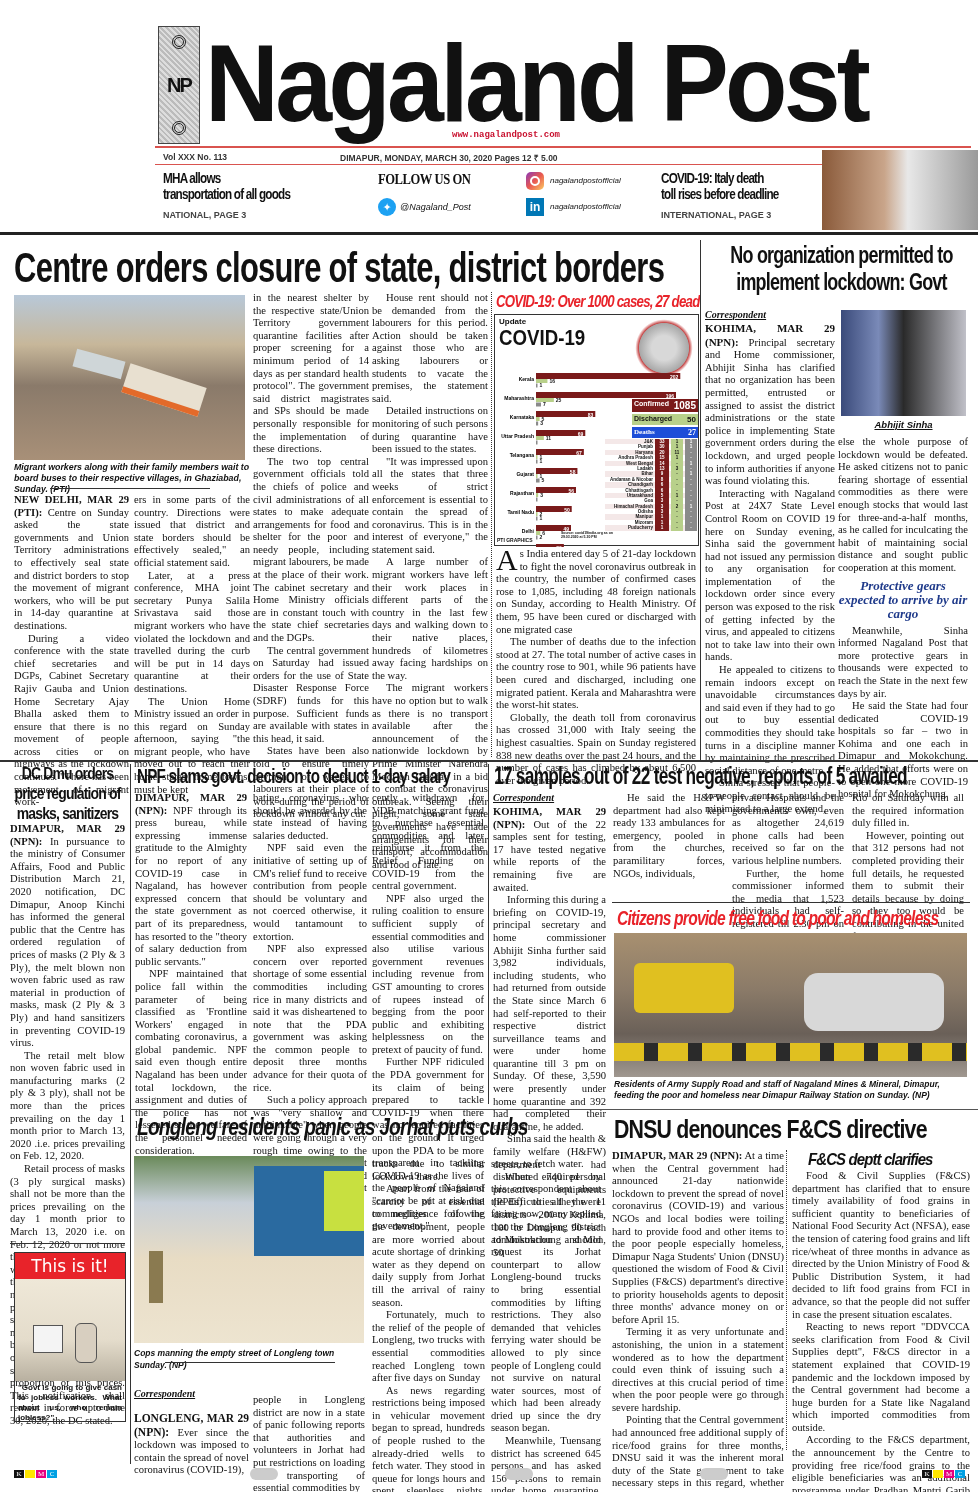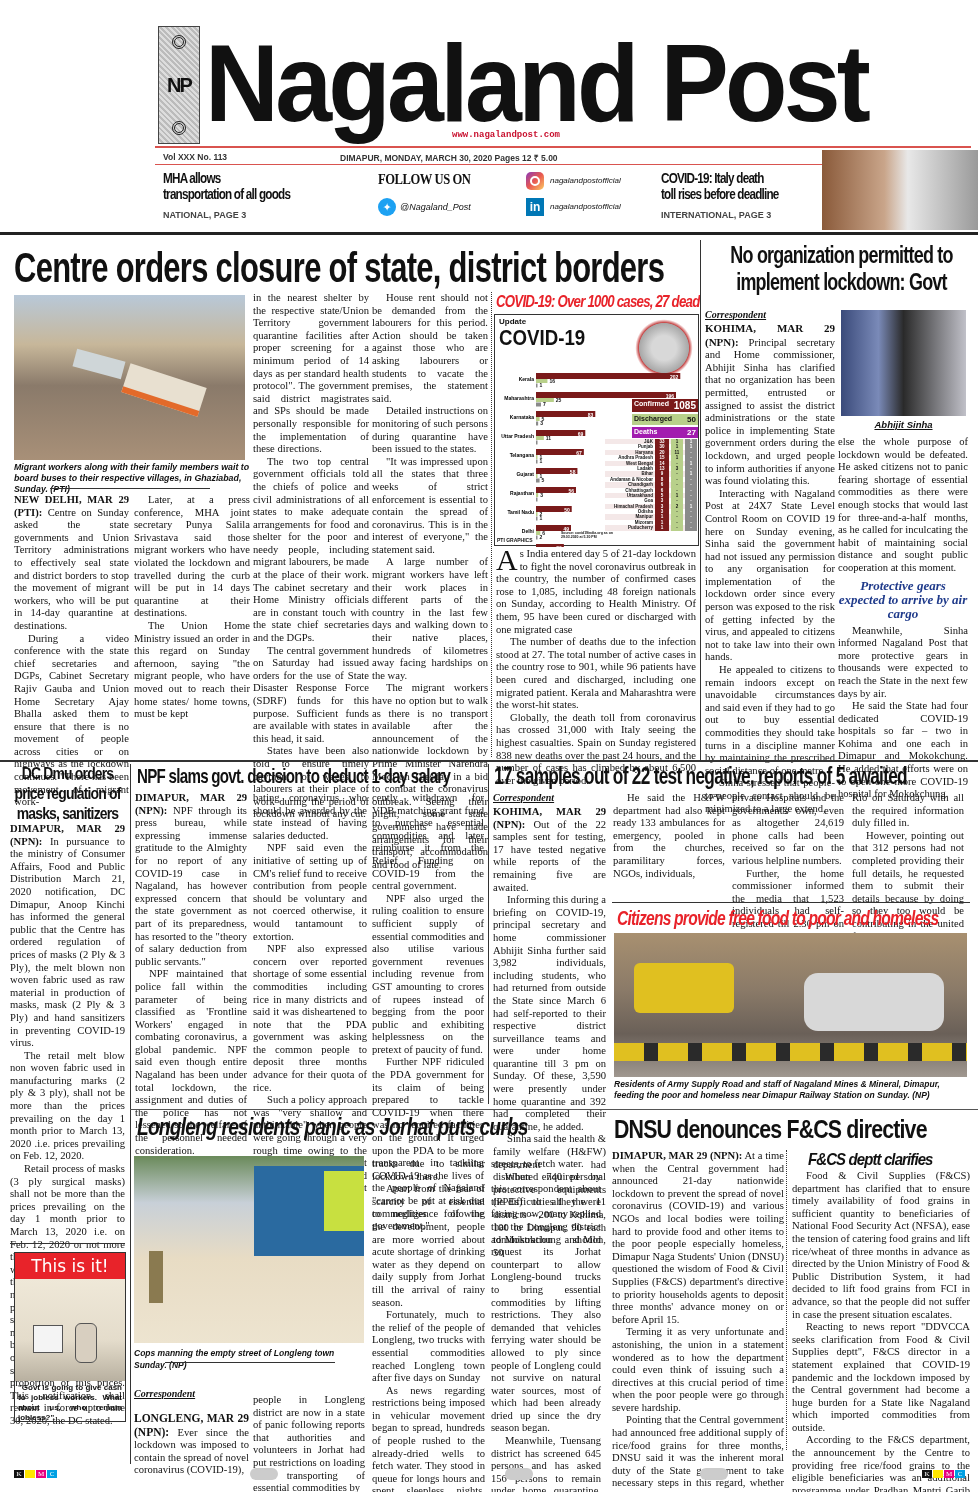--- a/index.html
+++ b/index.html
@@ -60,20 +60,21 @@
   <div style="position:absolute;left:60px;top:60px;width:50px;height:18px;background:#cfd6d8;transform:rotate(15deg)"></div>
 </div>
 <div class="abs cap" style="left:14px;top:462px;width:236px;font-size:8.8px;line-height:11px">Migrant workers along with their family members wait to board buses to their respective villages, in Ghaziabad, Sunday. (PTI)</div>
 <div class="abs rule" style="left:50px;top:488px;width:160px;height:1px"></div>
 
 <div class="abs body-text" style="left:14px;top:494px;width:115px">
   <p class="first"><span class="dl">NEW DELHI, MAR 29 (PTI):</span> <span>Centre on Sunday asked the state governments and Union Territory administrations to effectively seal state and district borders to stop the movement of migrant workers, who will be put in 14-day quarantine at destinations.</span></p>
   <p>During a video conference with the state chief secretaries and DGPs, Cabinet Secretary Rajiv Gauba and Union Home Secretary Ajay Bhalla asked them to ensure that there is no movement of people across cities or on highways as the lockdown continues. "There has been movement of migrant work-</p>
 </div>
 <div class="abs body-text" style="left:134px;top:494px;width:116px">
+  <p class="first">ers in some parts of the country. Directions were issued that district and state borders should be effectively sealed," an official statement said.</p>
     <p>Later, at a press conference, MHA joint secretary Punya Salila Srivastava said those migrant workers who have violated the lockdown and travelled during the curb will be put in 14 days quarantine at their destinations.</p>
     <p>The Union Home Ministry issued an order in this regard on Sunday afternoon, saying "the migrant people, who have moved out to reach their home states/ home towns, must be kept</p>
 </div>
 <div class="abs body-text" style="left:253px;top:292px;width:116px">
   <p class="first">in the nearest shelter by the respective state/Union Territory government quarantine facilities after proper screening for a minimum period of 14 days as per standard health protocol". The government said district magistrates and SPs should be made personally responsible for the implementation of these directions.</p>
     <p>The two top central government officials told the chiefs of police and civil administrations of all states to make adequate arrangements for food and shelter for the poor and needy people, including migrant labourers, be made at the place of their work. The cabinet secretary and Home Ministry officials are in constant touch with the state chief secretaries and the DGPs.</p>
     <p>The central government on Saturday had issued orders for the use of State Disaster Response Force (SDRF) funds for this purpose. Sufficient funds are available with states in this head, it said.</p>
     <p>States have been also told to ensure timely payment of wages to labourers at their place of work during the period of lockdown without any cut.</p>
 </div>
 <div class="abs body-text" style="left:372px;top:292px;width:116px">
@@ -161,21 +162,21 @@
     </svg>
   <div style="position:absolute;left:137px;top:84px;width:66px">
     <div style="background:#7a1a1a;color:#fff;font-family:'Liberation Sans',sans-serif;font-weight:700;font-size:7px;padding:1px 2px;display:flex;justify-content:space-between;margin-bottom:2px">
         <span>Confirmed</span>
         <span style="font-size:10px">1085</span>
       </div>
     <div style="background:#b8d08a;color:#111;font-family:'Liberation Sans',sans-serif;font-weight:700;font-size:7px;padding:1px 2px;display:flex;justify-content:space-between;margin-bottom:2px">
         <span>Discharged</span>
         <span style="font-size:8px">50</span>
       </div>
-    <div style="background:#a21caf;color:#fff;font-family:Liberation Sans, sans-serif;font-weight:700;font-size:7px;padding:1px 2px;display:flex;justify-content:space-between">
+    <div style="background:#1d4ed8;color:#fff;font-family:Liberation Serif, serif;font-weight:700;font-size:7px;padding:1px 2px;display:flex;justify-content:space-between">
         <span>Deaths</span>
         <span style="font-size:8px">27</span>
       </div>
   </div>
   <div id="state-table" style="position:absolute;left:110px;top:124px;width:92px">
       <div style="display: flex; height: 5.4px; font-family: &quot;Liberation Sans&quot;, sans-serif; font-weight: 700; font-size: 4.5px; line-height: 5.4px; background: rgb(244, 232, 232);">
         <span style="flex: 1 1 0%; text-align: right; padding-right: 2px;">J&amp;K</span>
         <span style="width: 14px; text-align: center; background: rgb(122, 26, 26); color: rgb(255, 255, 255);">33</span>
         <span style="width: 12px; text-align: center; background: rgb(184, 208, 138); margin-left: 2px;">1</span>
         <span style="width: 12px; text-align: center; background: rgb(138, 138, 138); color: rgb(255, 255, 255); margin-left: 2px;">1</span>

